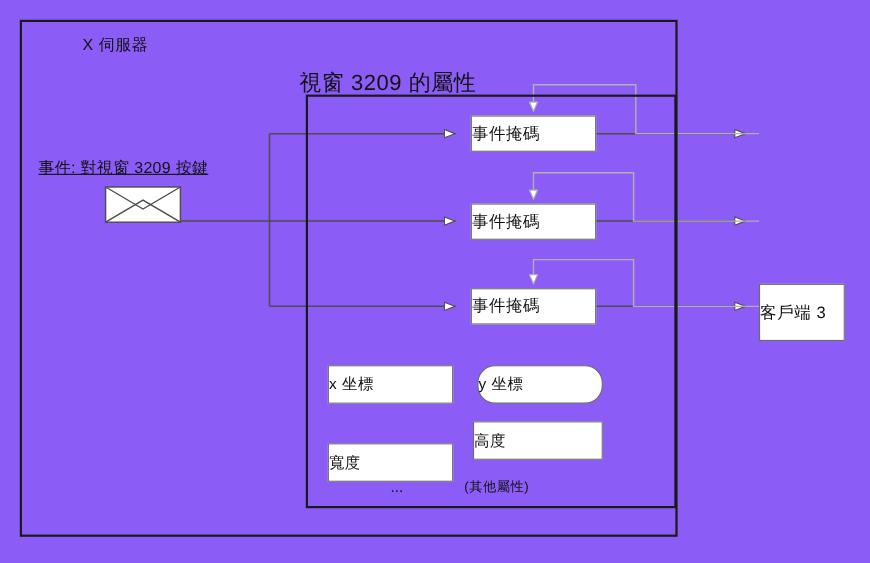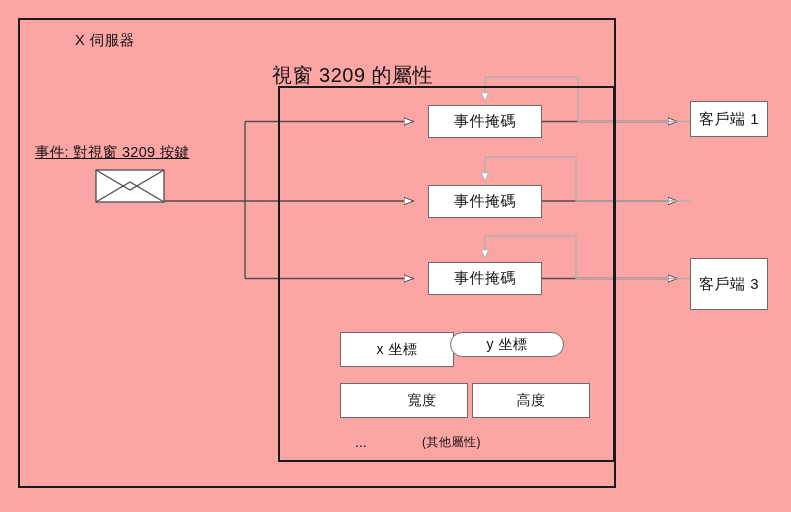--- a/index.html
+++ b/index.html
@@ -4,38 +4,38 @@
 <style>
   html, body {
     margin: 0;
     padding: 0;
     background: #ffffff;
   }
   #stage {
     position: relative;
     width: 791px;
     height: 512px;
-    background: #fca5a5;
+    background: #8b5cf6;
     font-family: "Liberation Sans", "DejaVu Sans", sans-serif;
     overflow: hidden;
   }
   #svg-layer {
     position: absolute;
     left: 0;
     top: 0;
     width: 791px;
     height: 512px;
   }
   .box {
     position: absolute;
     box-sizing: border-box;
     background: #ffffff;
     display: flex;
     align-items: center;
-    justify-content: center;
+    justify-content: flex-start;
     color: #111111;
     z-index: 3;
   }
   .outer-frame {
     border: 2px solid #1a1a1a;
     background: transparent;
     z-index: 1;
   }
   .inner-frame {
     border: 2px solid #1a1a1a;
@@ -49,21 +49,20 @@
     font-size: 15px;
     letter-spacing: 0.5px;
   }
   .client-box {
     font-size: 15px;
     letter-spacing: 0.5px;
   }
   .prop-box {
     font-size: 14px;
     letter-spacing: 0.5px;
-    margin-left: 42px;
   }
   .caption {
     position: absolute;
     color: #111111;
     white-space: nowrap;
     z-index: 4;
   }
   .caption-server {
     font-size: 14.5px;
     letter-spacing: 0.5px;
@@ -165,34 +164,31 @@
   <div class="box node-box event-mask-box" style="left:428px; top:185px; width:114px; height:33px;">
     <span>事件掩碼</span>
   </div>
   <div class="box node-box event-mask-box" style="left:428px; top:262px; width:114px; height:33px;">
     <span>事件掩碼</span>
   </div>
 
   <div class="box node-box prop-box" style="left:298px; top:332px; width:114px; height:35px;">
     <span>x 坐標</span>
   </div>
-  <div class="box node-box prop-box" style="left:408px; top:332px; width:114px; height:25px;border-radius:16px;">
+  <div class="box node-box prop-box" style="left:434px; top:332px; width:114px; height:35px;border-radius:16px;">
     <span>y 坐標</span>
   </div>
-  <div class="box node-box prop-box" style="left:298px; top:383px; width:128px; height:35px;padding-left:36px;">
+  <div class="box node-box prop-box" style="left:298px; top:403px; width:114px; height:35px;">
     <span>寬度</span>
   </div>
   <div class="box node-box prop-box" style="left:430px; top:383px; width:118px; height:35px;">
     <span>高度</span>
   </div>
 
   <div class="caption caption-ellipsis" style="left:355px; top:434px;">...</div>
 
   <div class="caption caption-others" style="left:422px; top:434px;">(其他屬性)</div>
 
-  <div class="box node-box client-box" style="left:690px; top:101px; width:78px; height:36px;">
-    <span>客戶端 1</span>
-  </div>
   <div class="box node-box client-box" style="left:690px; top:258px; width:78px; height:52px;">
     <span>客戶端 3</span>
   </div>
 
 </div>
 
 </body></html>

